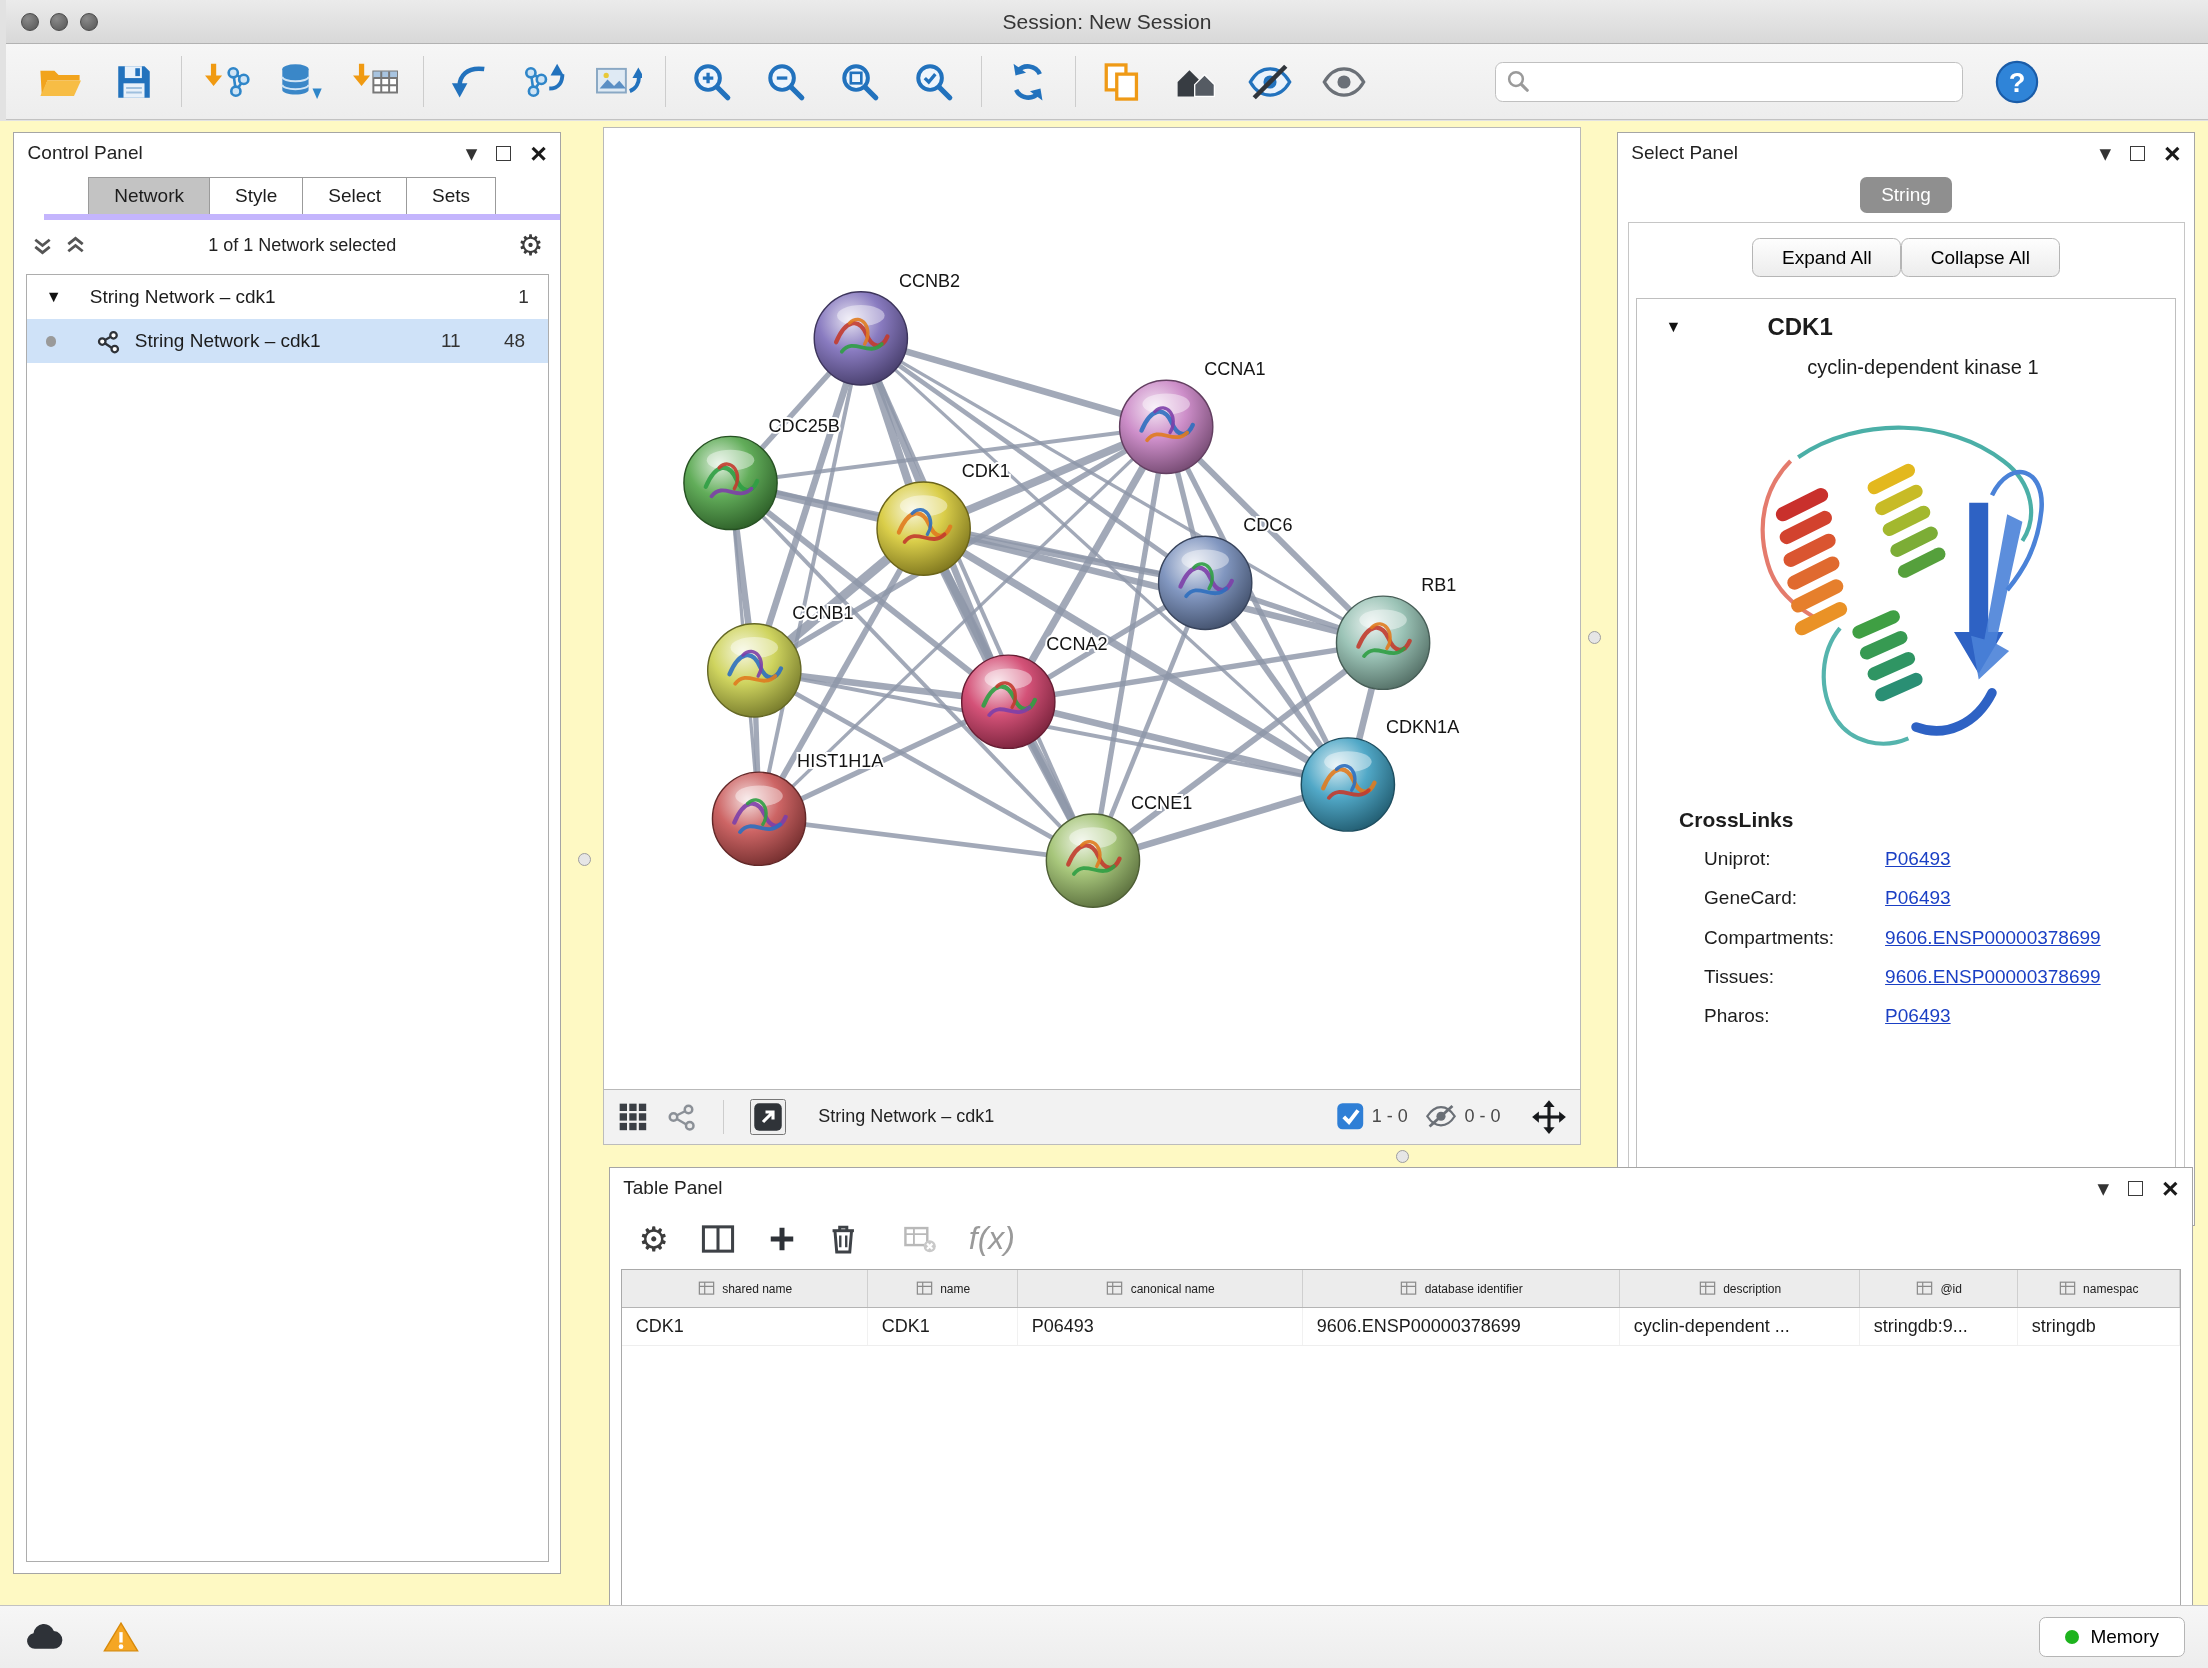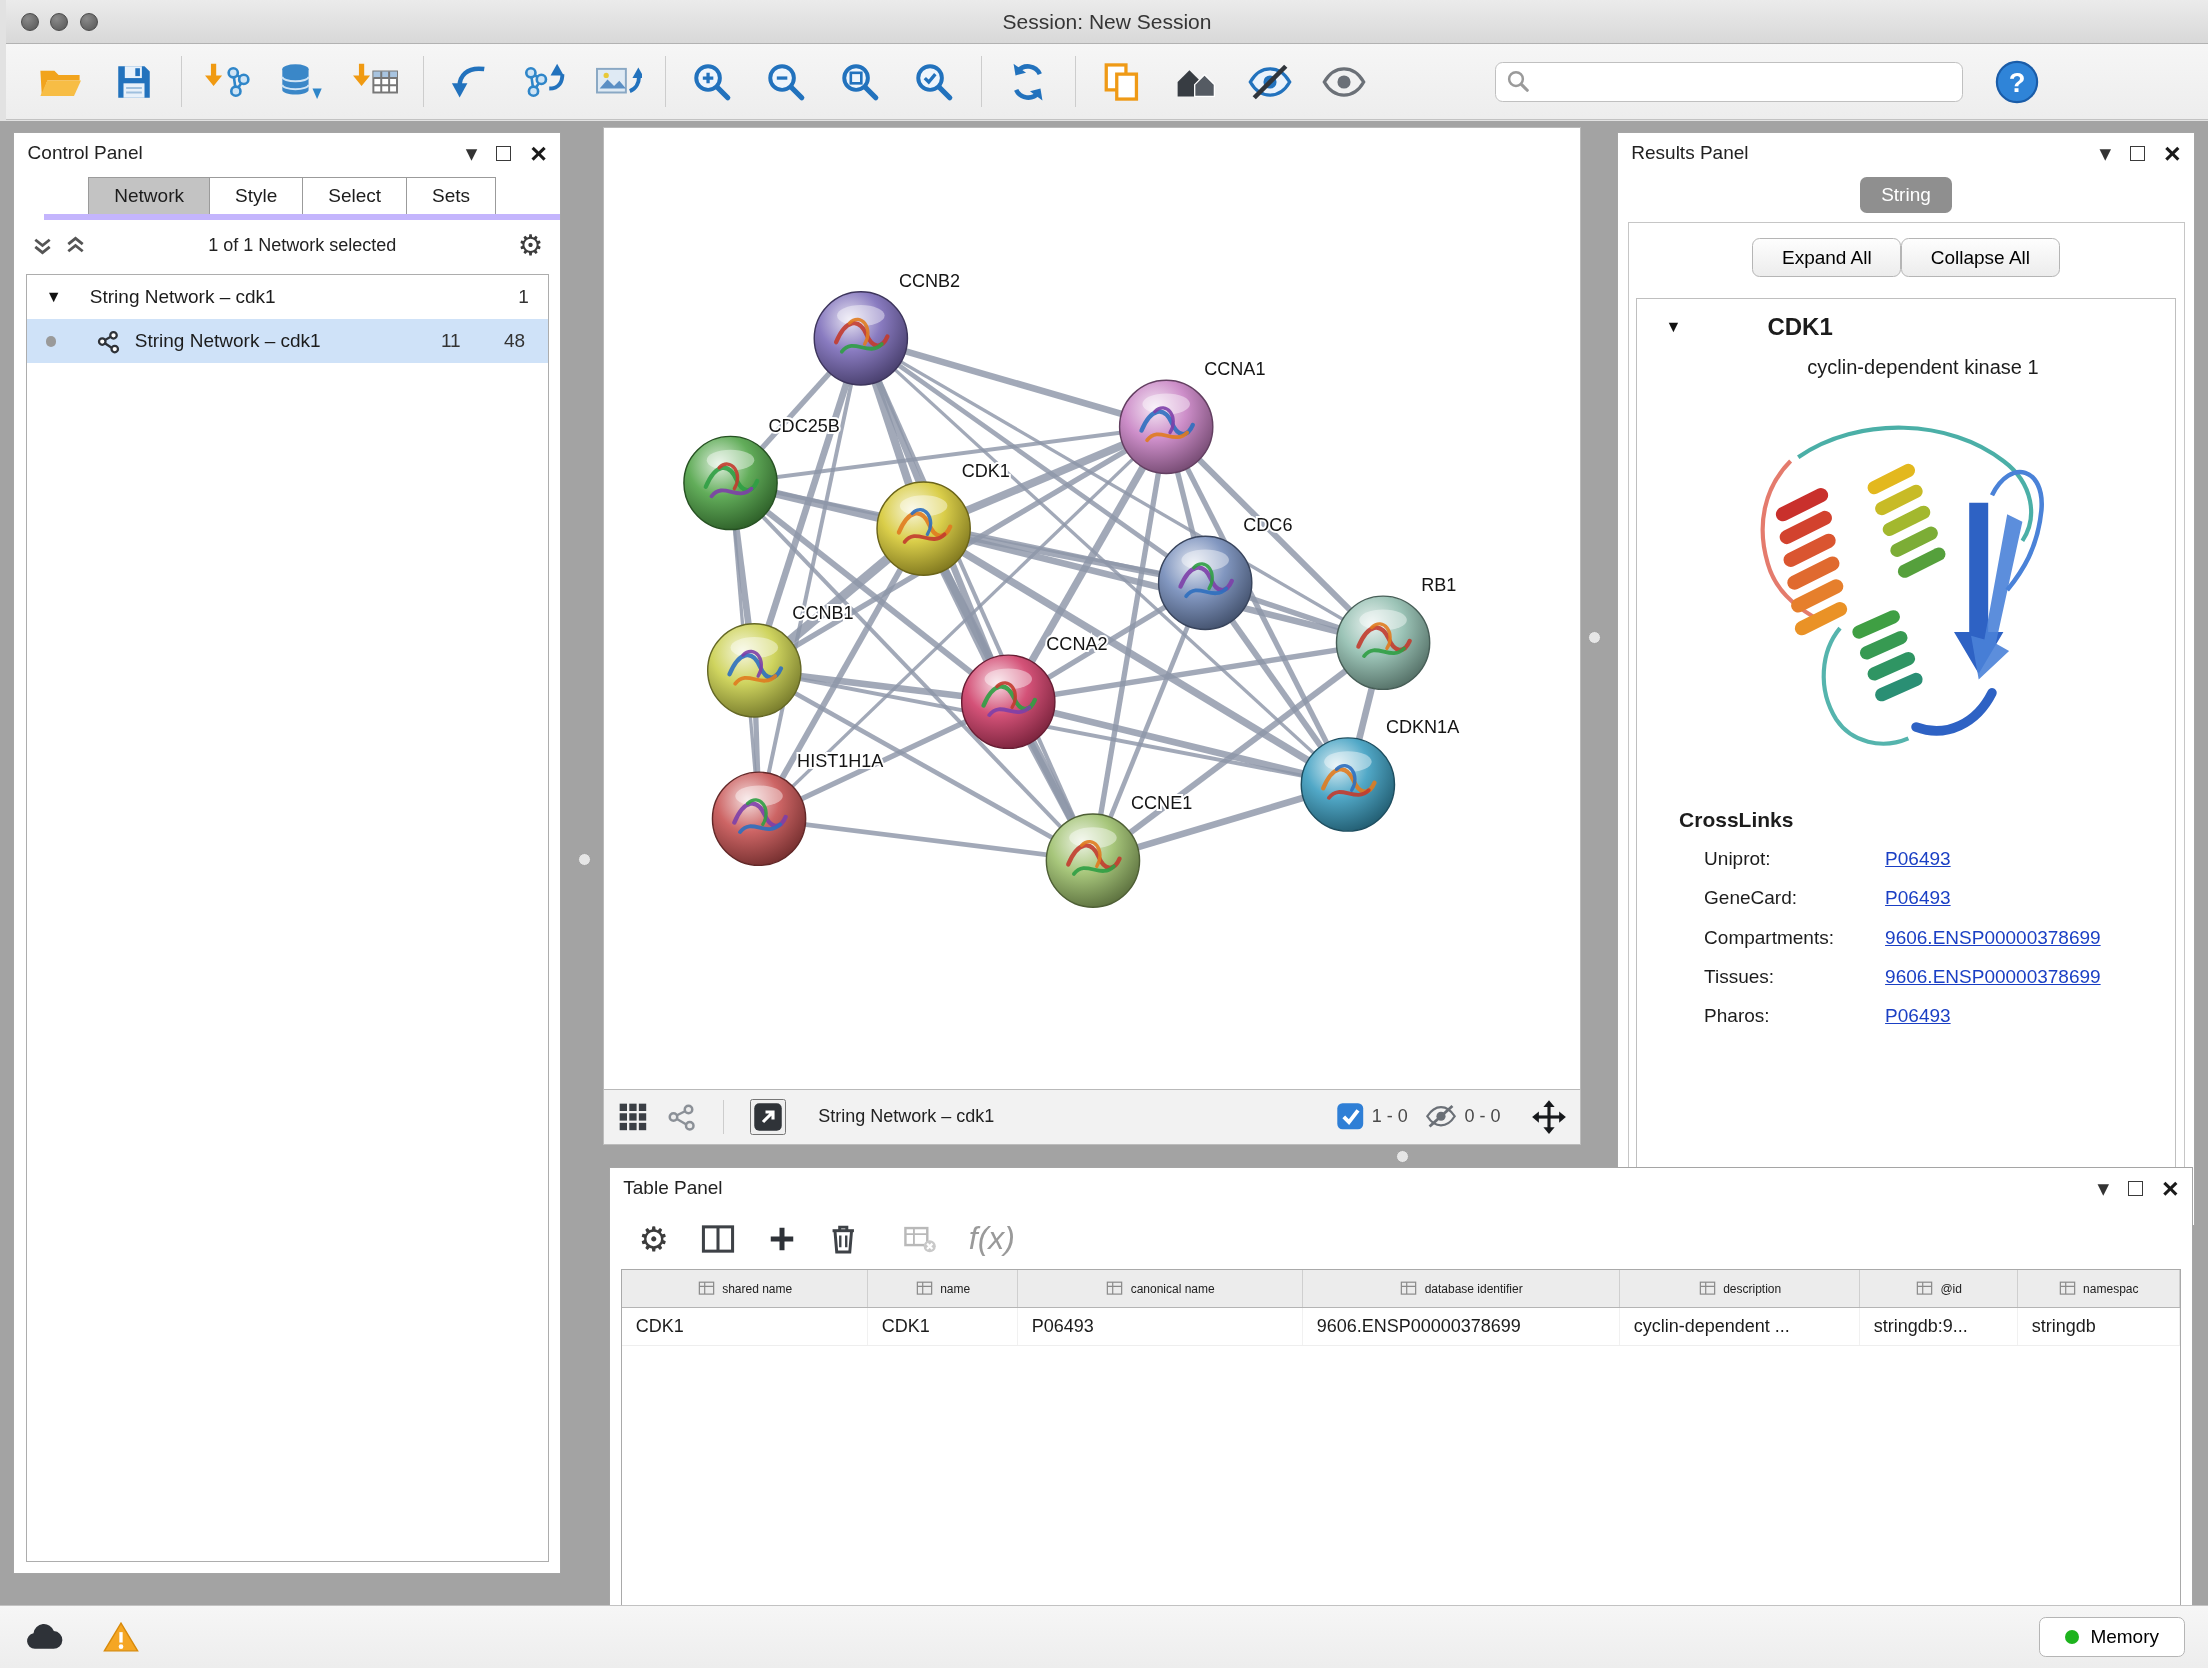--- a/index.html
+++ b/index.html
@@ -19,21 +19,21 @@
     display:flex; align-items:center; padding:0 17px; }
   .tb-btn { width:74px; height:63px; display:flex; align-items:center; justify-content:center;
     background:none; border:none; cursor:pointer; }
   .sep { width:1px; height:51px; background:#cdcdcd; margin:0 9.5px; }
   .search-box { margin-left:114px; width:468px; height:40px; background:#fff; border:1px solid #c0c0c0;
     border-radius:7.6px; display:flex; align-items:center; padding:0 9.5px; gap:7.6px; }
   .search-box input { border:none; outline:none; flex:1; font-size:19px; font-family:"Liberation Sans",sans-serif; background:transparent; }
   .help-wrap { margin-left:27px; }
 
   
-  .main { position:absolute; top:121px; left:0; right:0; bottom:63px; background:#a3a3a3; }
+  .main { position:absolute; top:121px; left:0; right:0; bottom:63px; background:#fef9c3; }
 
   .panel-head { height:40px; display:flex; align-items:center; padding:0 13.3px; gap:9.5px; }
   .panel-head .ph-title { font-size:19px; color:#222; }
   .ph-icons { margin-left:auto; display:flex; align-items:center; gap:19px; }
   .caret-ic { font-size:23px; color:#333; line-height:1; }
   .float-ic { width:15px; height:15px; border:1.9px solid #3a3a3a; display:inline-block; }
   .close-ic { font-size:28.5px; font-weight:700; color:#1a1a1a; line-height:1; }
 
   
   .control-panel { position:absolute; left:13.3px; top:11.4px; width:548px; height:1442px;
@@ -598,21 +598,21 @@
         </button>
       </div>
     </div>
 
     <div class="splitter-dot" style="left:578px; top:732px;"></div>
     <div class="splitter-dot" style="left:1588px; top:510px;"></div>
     <div class="splitter-dot" style="left:1396px; top:1029px;"></div>
 
     <div class="results-panel">
       <div class="panel-head">
-        <span class="ph-title">Results Panel</span>
+        <span class="ph-title">Select Panel</span>
         <span class="ph-icons">
           <span class="caret-ic">▾</span>
           <span class="float-ic"></span>
           <span class="close-ic">×</span>
         </span>
       </div>
       <div class="rp-badge-row">
         <span class="rp-badge">String</span>
       </div>
       <div class="rp-outer">

